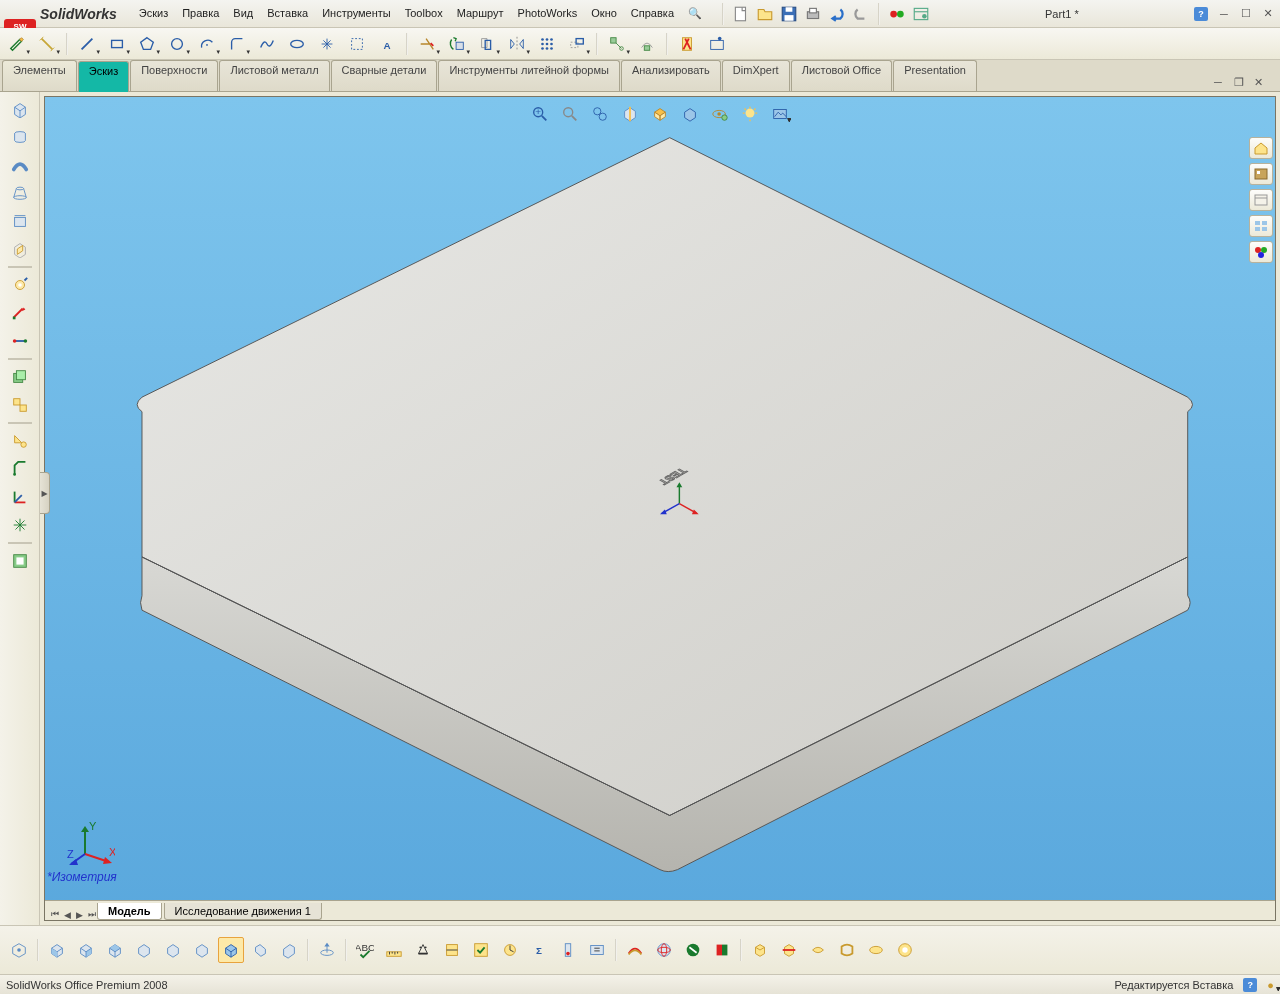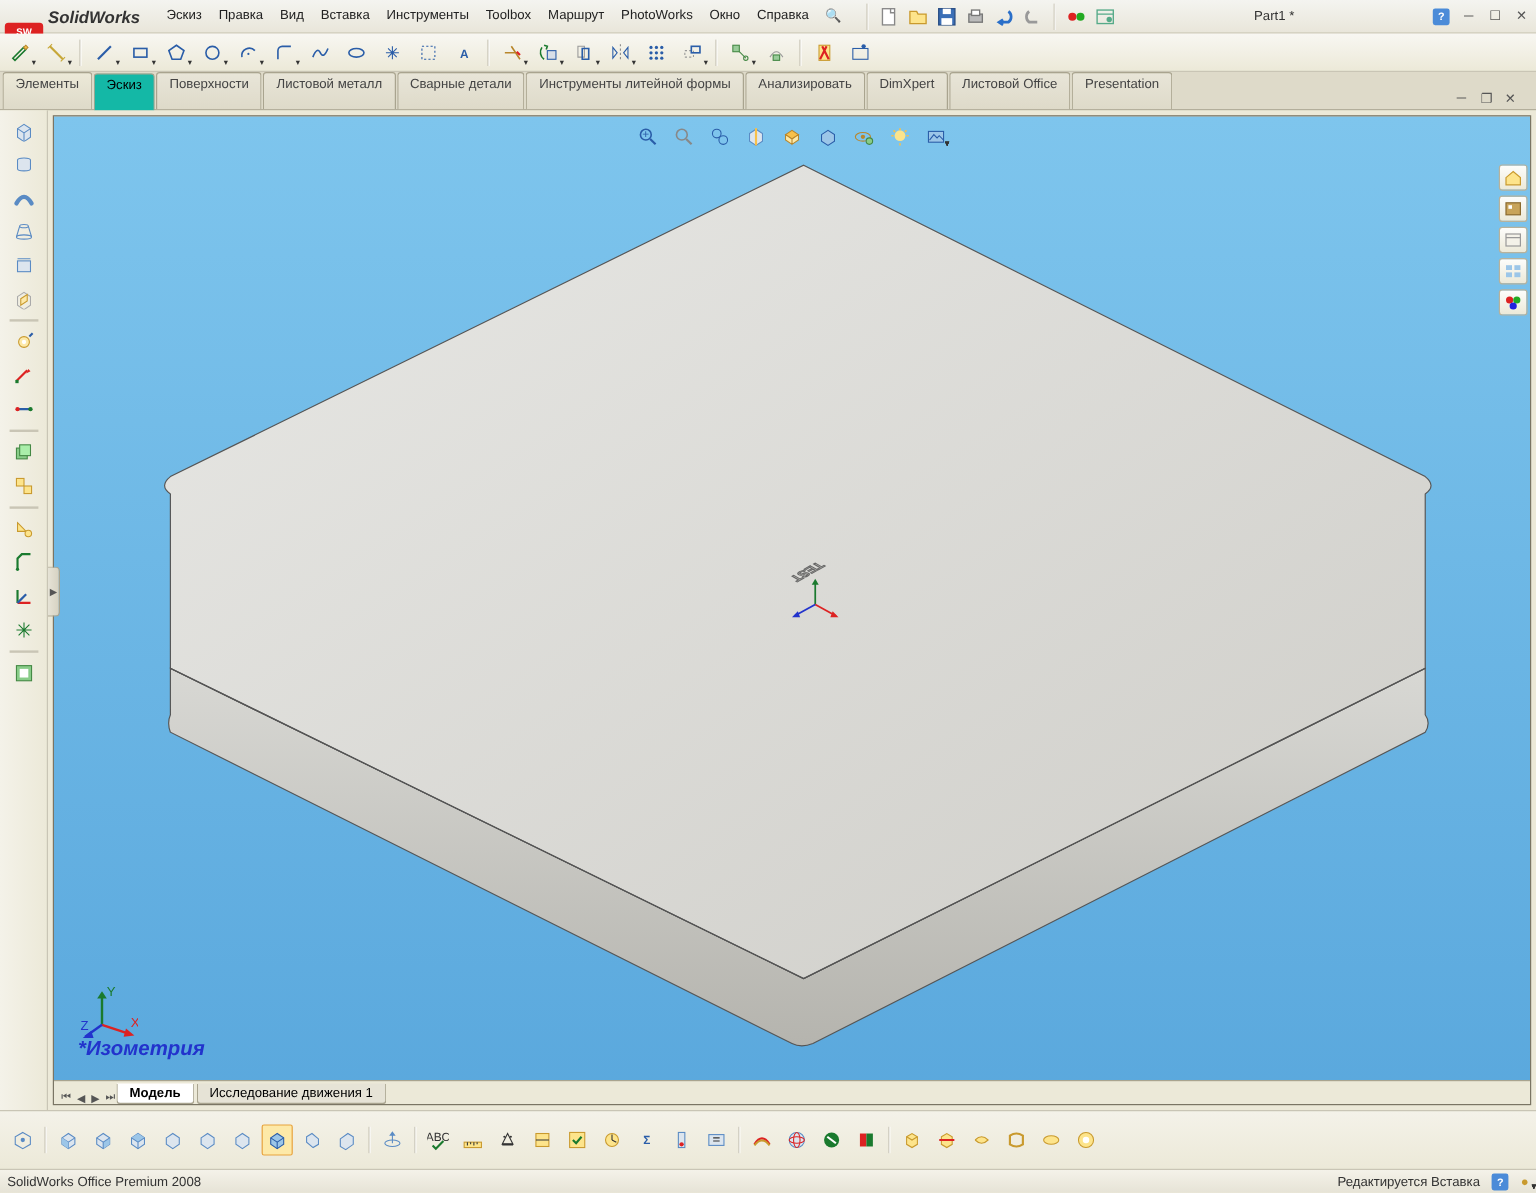--- a/index.html
+++ b/index.html
@@ -27,21 +27,21 @@
 .workspace { flex: 1; display: flex; position: relative; background: #ece9d8; }
 .left-tools { width: 40px; background: linear-gradient(90deg,#f4f2e9,#ece9d8); border-right: 1px solid #c9c5b5; display: flex; flex-direction: column; align-items: center; padding-top: 4px; gap: 2px; }
 .lt-btn { width: 28px; height: 26px; display: flex; align-items: center; justify-content: center; cursor: pointer; border-radius: 2px; }
 .lt-sep { width: 24px; height: 2px; background: #c9c5b5; margin: 2px 0; }
 .viewport { flex: 1; position: relative; background: linear-gradient(#7ec5ed,#5aa8dd); margin: 4px; border: 1px solid #7a7564; overflow: hidden; }
 .view-toolbar { position: absolute; top: 6px; left: 50%; transform: translateX(-50%); display: flex; gap: 8px; z-index: 10; }
 .vt-btn { width: 22px; height: 22px; cursor: pointer; display: flex; align-items: center; justify-content: center; }
 .right-tools { position: absolute; right: 2px; top: 40px; display: flex; flex-direction: column; gap: 4px; z-index: 10; }
 .rt-btn { width: 24px; height: 22px; background: linear-gradient(#fdfdfb,#ece9d8); border: 1px solid #b7b29c; border-radius: 3px; cursor: pointer; display: flex; align-items: center; justify-content: center; }
 .plate-scene { position: absolute; top: 0; left: 0; width: 100%; height: 100%; }
-.view-label { position: absolute; bottom: 36px; left: 20px; color: #2233cc; font-weight: bold; font-style: italic; font-size: 17px; }
+.view-label { position: absolute; bottom: 36px; left: 2px; color: #2233cc; font-weight: normal; font-style: italic; font-size: 12px; }
 .triad { position: absolute; bottom: 52px; left: 22px; width: 48px; height: 48px; }
 .bottom-tabs { position: absolute; bottom: 0; left: 0; height: 20px; background: #ece9d8; width: 100%; border-top: 1px solid #a9a48f; display: flex; align-items: flex-end; }
 .btab { padding: 2px 10px; border: 1px solid #a9a48f; border-top: none; background: #e6e3d6; cursor: pointer; margin-left: 2px; border-radius: 0 0 3px 3px; text-align: right; }
 .btab.active { background: #fff; font-weight: bold; }
 .btab-nav { width: 50px; display: flex; gap: 1px; align-items: center; padding-left: 4px; }
 .btab-nav span { cursor: pointer; padding: 0 2px; font-size: 9px; color: #555; }
 .bottom-toolbar { height: 49px; background: linear-gradient(#f4f2e9,#ece9d8); border-top: 1px solid #c9c5b5; display: flex; align-items: center; padding: 0 6px; gap: 3px; }
 .statusbar { height: 20px; background: linear-gradient(#f4f2e9,#e6e3d6); border-top: 1px solid #c9c5b5; display: flex; align-items: center; padding: 0 6px; color: #333; }
 .status-right { margin-left: auto; display: flex; align-items: center; gap: 10px; }
 .help-ico { width: 14px; height: 14px; background: #4b8bd8; border-radius: 2px; color: #fff; display: flex; align-items: center; justify-content: center; font-size: 9px; font-weight: bold; }

